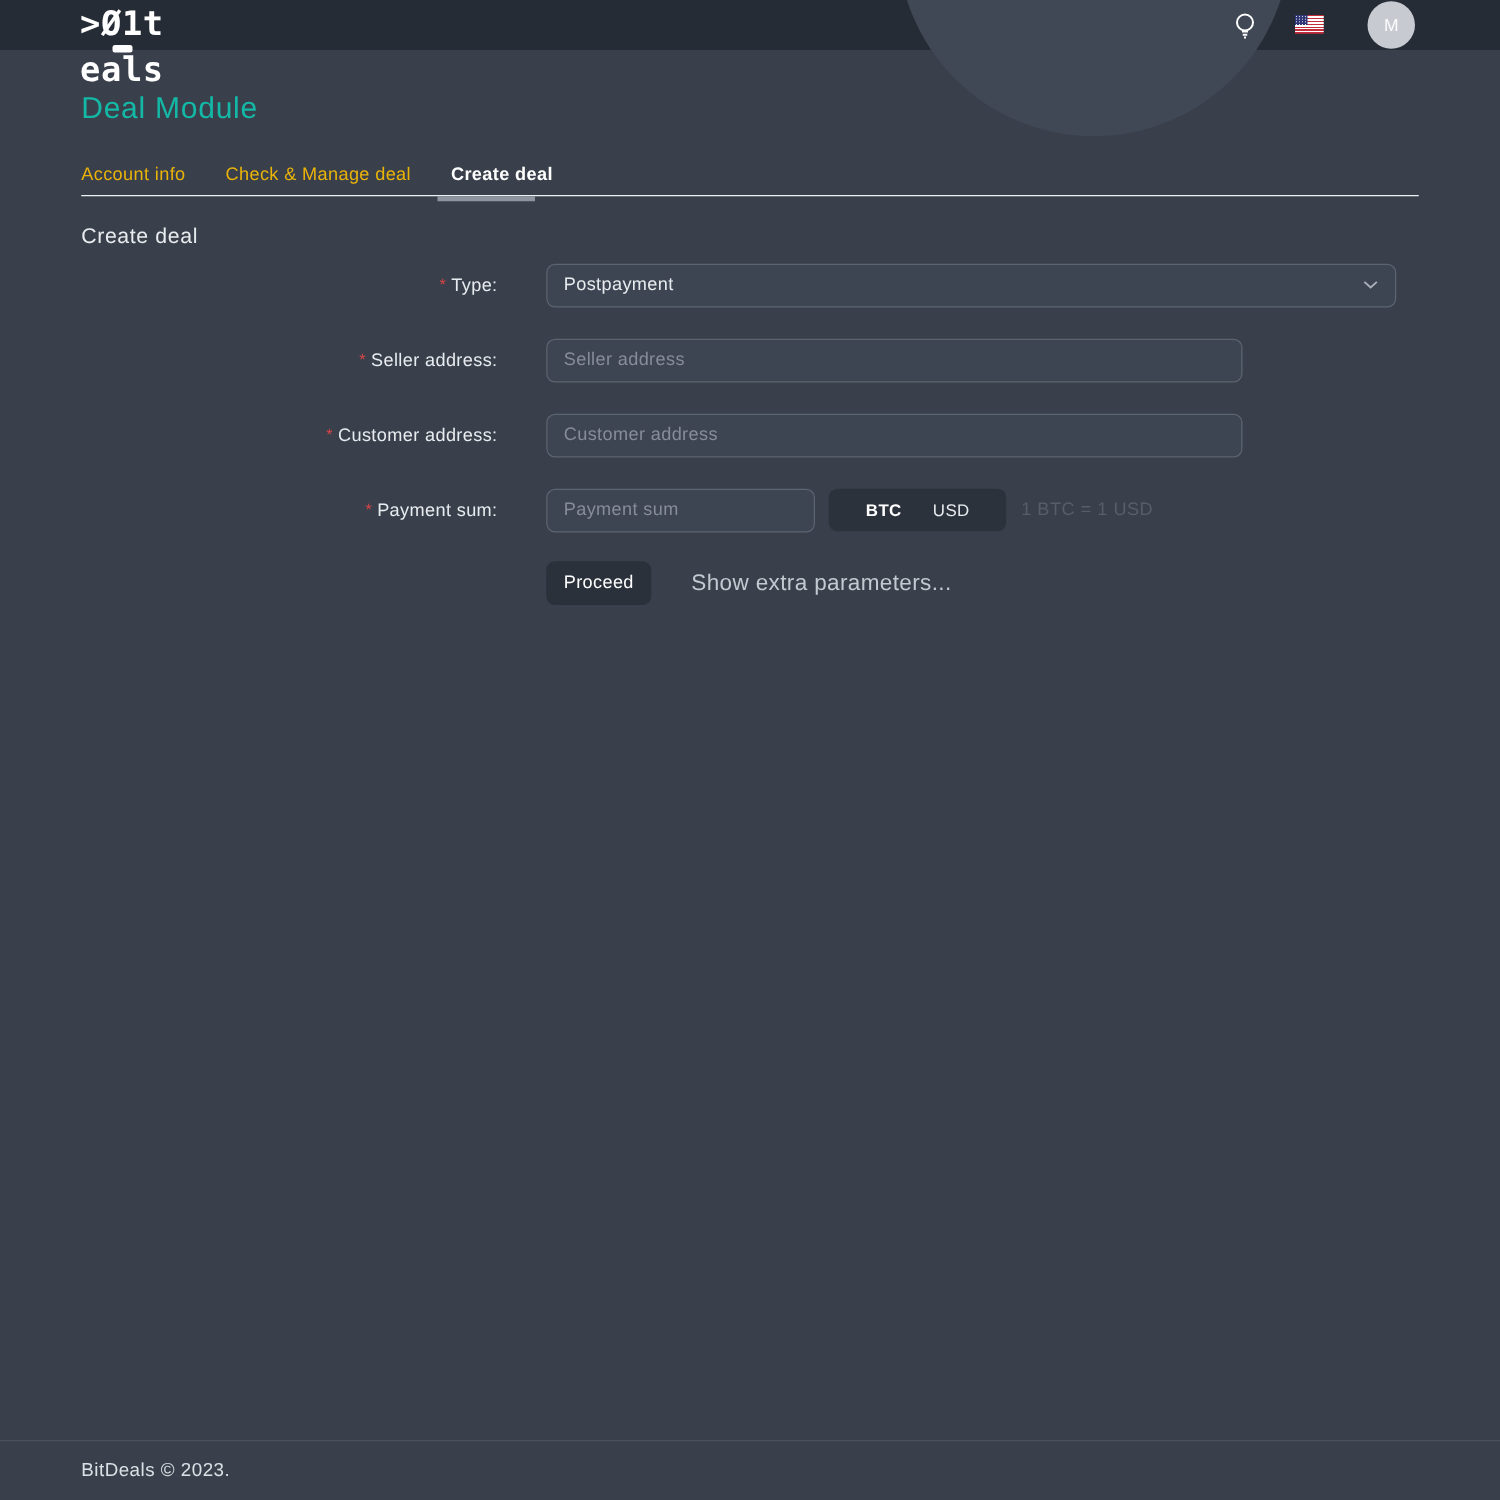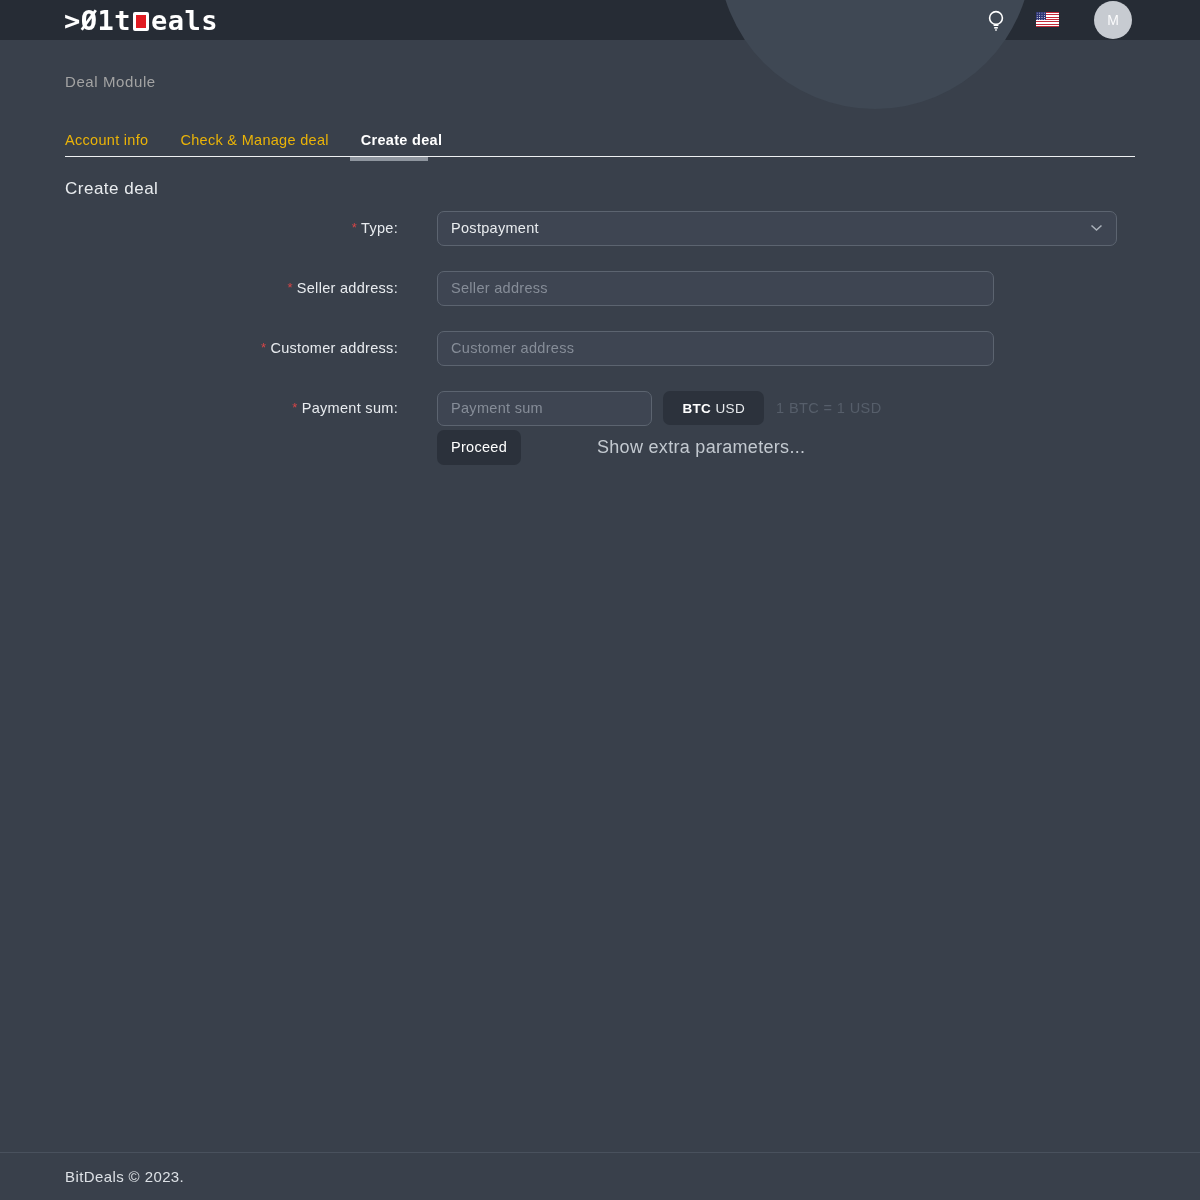--- a/index.html
+++ b/index.html
@@ -18,21 +18,21 @@
   }
   .deco-circle {
     position:absolute; left:718px; top:-205px; width:314px; height:314px;
     border-radius:50%; background:#3f4854; z-index:2; pointer-events:none;
   }
   .header-content { position:absolute; top:0; left:0; width:1200px; height:40px; z-index:3; }
   .logo {
     position:absolute; left:64px; top:4px; height:32px;
     font-family:"DejaVu Sans Mono", monospace;
     font-weight:700; font-size:27px; letter-spacing:.5px;
-    color:#ffffff; display:flex; align-items:center; cursor:pointer;
+    color:#ffffff; display:flex; align-items:center; cursor:pointer;flex-direction:column;
   }
   .logo-square {
     display:inline-block; width:16px; height:19px;
     border:3px solid #ffffff; background:#e01b22; border-radius:2px;
     margin:0 2px; transform:translateY(1px);
   }
   .bulb-btn { position:absolute; left:985px; top:8px; width:22px; height:26px; cursor:pointer; }
   .flag {
     position:absolute; left:1036px; top:12px; width:23px; height:15px;
     background:repeating-linear-gradient(180deg,#c32c3b 0 1.16px,#ffffff 1.16px 2.31px);
@@ -46,21 +46,21 @@
   }
   .avatar {
     position:absolute; left:1094px; top:1px; width:38px; height:38px;
     border-radius:50%; background:#c7cbd1; color:#fbfbfc;
     display:flex; align-items:center; justify-content:center;
     font-size:14px; font-weight:500; cursor:pointer;
   }
   
   .page-title {
     position:absolute; left:65px; top:73px;
-    font-size:15px; font-weight:500; letter-spacing:.6px; color:#a3a3a3;
+    font-size:24px; font-weight:500; letter-spacing:.6px; color:#14b8a6;
   }
   .tabs { position:absolute; left:65px; top:132px; display:flex; gap:32px; }
   .tab {
     font-size:14.5px; letter-spacing:.3px; color:#eab308;
     padding-bottom:12px; cursor:pointer; white-space:nowrap;
   }
   .tab.active { color:#ffffff; font-weight:700; }
   .tabs-line {
     position:absolute; left:65px; top:156px; width:1070px; height:1px;
     background:#eef0f2;
@@ -75,21 +75,21 @@
   }
   
   .row {
     position:absolute; left:65px; width:1070px; height:36px;
     display:flex; align-items:center;
   }
   .row-type     { top:210px; }
   .row-seller   { top:270px; }
   .row-customer { top:330px; }
   .row-payment  { top:390px; }
-  .row-actions  { top:429px;gap:44px; }
+  .row-actions  { top:448px; }
   .form-label {
     width:333px; text-align:right; font-size:14.5px; letter-spacing:.3px;
     color:#e8ebef; flex:0 0 auto;
   }
   .req { color:#d64547; margin-right:4px; font-size:13px; vertical-align:1px; }
   .control { margin-left:39px; }
   .select, .text-input {
     height:35px; background:#3e4552; border:1px solid #5c6470;
     border-radius:7px; font-size:14.5px; letter-spacing:.3px;
   }
@@ -101,21 +101,21 @@
   .chevron { display:flex; align-items:center; }
   .text-input {
     color:#e9ecef; padding:0 13px; outline:none; display:block;
     font-family:"Liberation Sans", sans-serif;
   }
   .text-input::placeholder { color:#868d98; opacity:1; letter-spacing:.3px; }
   .input-wide { width:557px; }
   .input-sum  { width:215px; }
   
   .segmented {
-    margin-left:11px; width:101px; height:33px; background:#2c323c;
+    margin-left:11px; width:142px; height:33px; background:#2c323c;
     border-radius:7px; display:flex; align-items:stretch; padding:17px;
   }
   .seg {
     flex:1 1 50%; display:flex; align-items:center; justify-content:center;
     font-size:13.5px; letter-spacing:.3px; color:#e8ebee; cursor:pointer;
     border-radius:5px;
   }
   .seg.active-btc { color:#ffffff; font-weight:700; }
   .seg.thumb { background:#4d7c0f; }
   .rate { margin-left:12px; font-size:14.5px; letter-spacing:.4px; color:#565e6a; }

